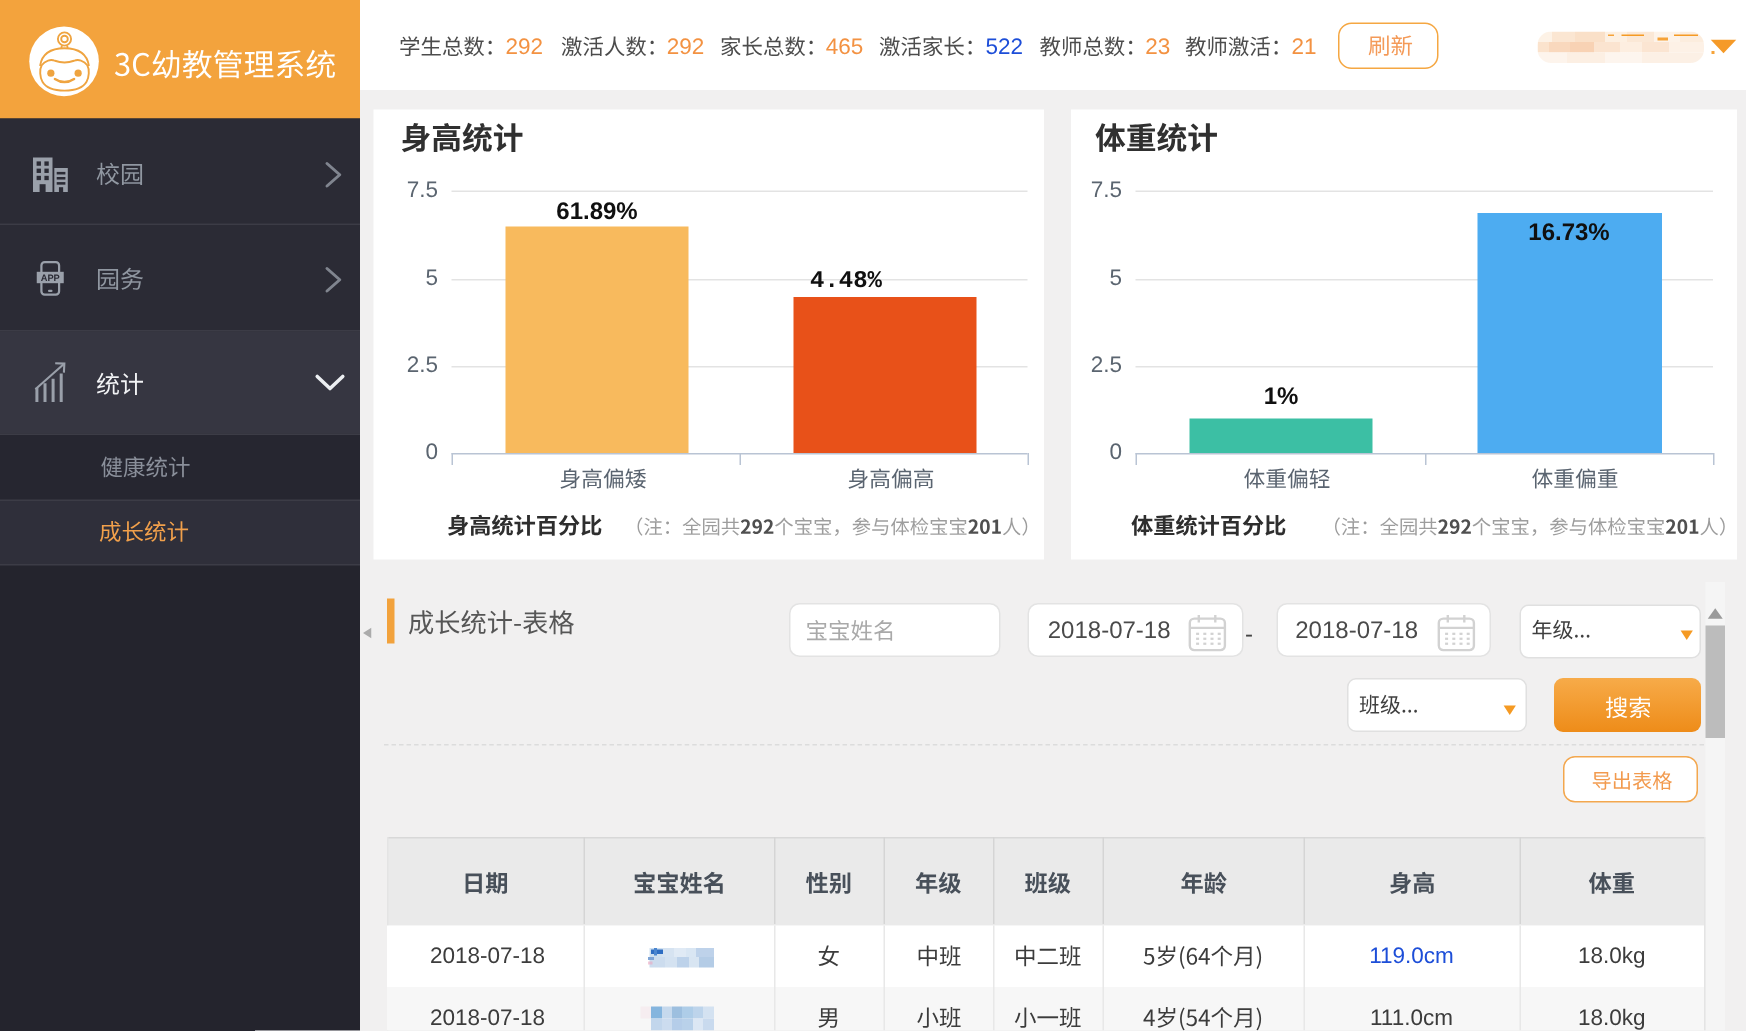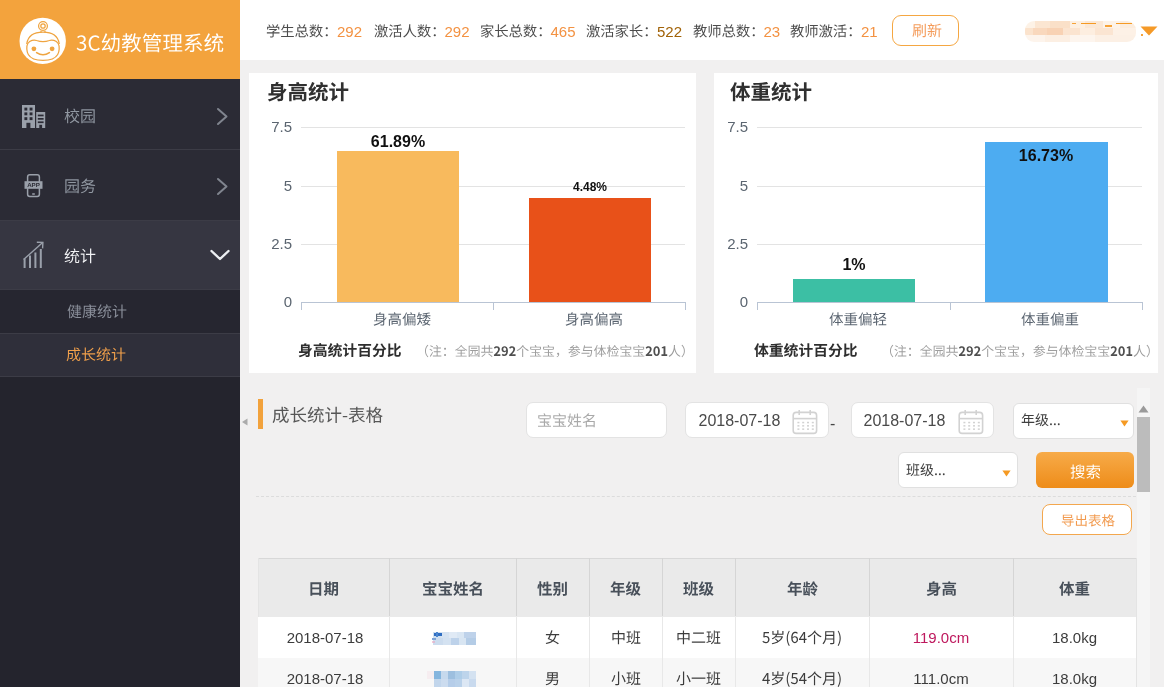--- a/index.html
+++ b/index.html
@@ -270,21 +270,21 @@
       <use href="#g25945r" x="0" fill="#4c4c4c"></use>
       <use href="#g24072r" x="1000" fill="#4c4c4c"></use>
       <use href="#g28608r" x="2000" fill="#4c4c4c"></use>
       <use href="#g27963r" x="3000" fill="#4c4c4c"></use>
       <use href="#g65306r" x="4000" fill="#4c4c4c"></use>
     </g>
   </svg>
 <div style="position:absolute;top:24px;font-size:15px;color:#f39242;line-height:15px;white-space:nowrap;left:337px;">292</div>
 <div style="position:absolute;top:24px;font-size:15px;color:#f39242;line-height:15px;white-space:nowrap;left:444.5px;">292</div>
 <div style="position:absolute;top:24px;font-size:15px;color:#f39242;line-height:15px;white-space:nowrap;left:550.5px;">465</div>
-<div style="position:absolute;top:24px;font-size:15px;color:#a16207;line-height:15px;white-space:nowrap;left:657px;">522</div>
+<div style="position:absolute;top:24px;font-size:15px;color:#1d4ed8;line-height:15px;white-space:nowrap;left:657px;">522</div>
 <div style="position:absolute;top:24px;font-size:15px;color:#f39242;line-height:15px;white-space:nowrap;left:763.5px;">23</div>
 <div style="position:absolute;top:24px;font-size:15px;color:#f39242;line-height:15px;white-space:nowrap;left:861px;">21</div>
 <div style="position:absolute;left:892px;top:15px;width:67px;height:31px;border:1.5px solid #f5a742;border-radius:9px;background:#fff"></div>
 <svg style="position:absolute;left:911.5px;top:20.5px;overflow:visible" width="32.0" height="21.0" viewBox="0 0 32.0 21.0">
     <g transform="scale(0.015000) translate(0 1000)">
       <use href="#g21047r" x="0" fill="#f49a58"></use>
       <use href="#g26032r" x="1000" fill="#f49a58"></use>
     </g>
   </svg>
 <div style="position:absolute;left:1024.5px;top:21px;width:111px;height:21px;border-radius:9px;overflow:hidden">
@@ -317,21 +317,21 @@
 <div style="position:absolute;top:177.5px;font-size:15px;color:#5b6570;line-height:15px;white-space:nowrap;left:252px;width:40px;text-align:right;">5</div>
 <div style="position:absolute;top:235.5px;font-size:15px;color:#5b6570;line-height:15px;white-space:nowrap;left:252px;width:40px;text-align:right;">2.5</div>
 <div style="position:absolute;top:293.5px;font-size:15px;color:#5b6570;line-height:15px;white-space:nowrap;left:252px;width:40px;text-align:right;">0</div>
 <div style="position:absolute;left:300.5px;top:301.5px;width:384.0px;height:1px;background:#b9c4d4"></div>
 <div style="position:absolute;left:300.5px;top:301.5px;width:1px;height:8px;background:#b9c4d4"></div>
 <div style="position:absolute;left:492.5px;top:301.5px;width:1px;height:8px;background:#b9c4d4"></div>
 <div style="position:absolute;left:684.5px;top:301.5px;width:1px;height:8px;background:#b9c4d4"></div>
 <div style="position:absolute;left:337px;top:151px;width:122px;height:150.5px;background:#f8ba5d"></div>
 <div style="position:absolute;left:529px;top:197.5px;width:122px;height:104.0px;background:#e85119"></div>
 <div style="position:absolute;top:133.5px;font-size:16px;color:#101010;line-height:16px;white-space:nowrap;font-weight:bold;left:348.0px;width:100px;text-align:center;">61.89%</div>
-<div style="position:absolute;top:178.5px;font-size:12px;color:#101010;line-height:16px;white-space:nowrap;font-weight:bold;left:540.0px;width:100px;text-align:center;">4.48%</div>
+<div style="position:absolute;top:178.5px;font-size:16px;color:#101010;line-height:16px;white-space:nowrap;font-weight:bold;left:540.0px;width:100px;text-align:left;font-family:Liberation Mono, monospace;">4.48%</div>
 <svg style="position:absolute;left:372.5px;top:309.5px;overflow:visible" width="60.0" height="20.3" viewBox="0 0 60.0 20.3">
     <g transform="scale(0.014500) translate(0 1000)">
       <use href="#g36523r" x="0" fill="#5a6470"></use>
       <use href="#g39640r" x="1000" fill="#5a6470"></use>
       <use href="#g20559r" x="2000" fill="#5a6470"></use>
       <use href="#g30702r" x="3000" fill="#5a6470"></use>
     </g>
   </svg>
 <svg style="position:absolute;left:564.5px;top:309.5px;overflow:visible" width="60.0" height="20.3" viewBox="0 0 60.0 20.3">
     <g transform="scale(0.014500) translate(0 1000)">
@@ -670,21 +670,21 @@
       <use href="#g53r" x="0" fill="#3c3c3c"></use>
       <use href="#g23681r" x="555" fill="#3c3c3c"></use>
       <use href="#g40r" x="1555" fill="#3c3c3c"></use>
       <use href="#g54r" x="1893" fill="#3c3c3c"></use>
       <use href="#g52r" x="2448" fill="#3c3c3c"></use>
       <use href="#g20010r" x="3003" fill="#3c3c3c"></use>
       <use href="#g26376r" x="4003" fill="#3c3c3c"></use>
       <use href="#g41r" x="5003" fill="#3c3c3c"></use>
     </g>
   </svg>
-<div style="position:absolute;top:630px;font-size:15px;color:#be185d;line-height:15px;white-space:nowrap;left:891.0px;width:100px;text-align:center;">119.0cm</div>
+<div style="position:absolute;top:630px;font-size:15px;color:#1d4ed8;line-height:15px;white-space:nowrap;left:891.0px;width:100px;text-align:center;">119.0cm</div>
 <div style="position:absolute;top:630px;font-size:15px;color:#3c3c3c;line-height:15px;white-space:nowrap;left:1024.5px;width:100px;text-align:center;">18.0kg</div>
 <div style="position:absolute;top:671px;font-size:15px;color:#3c3c3c;line-height:15px;white-space:nowrap;left:265.0px;width:120px;text-align:center;">2018-07-18</div>
 <svg style="position:absolute;left:545.0px;top:669.0px;overflow:visible" width="17.0" height="21.0" viewBox="0 0 17.0 21.0">
     <g transform="scale(0.015000) translate(0 1000)">
       <use href="#g30007r" x="0" fill="#3c3c3c"></use>
     </g>
   </svg>
 <svg style="position:absolute;left:610.5px;top:669.0px;overflow:visible" width="32.0" height="21.0" viewBox="0 0 32.0 21.0">
     <g transform="scale(0.015000) translate(0 1000)">
       <use href="#g23567r" x="0" fill="#3c3c3c"></use>

